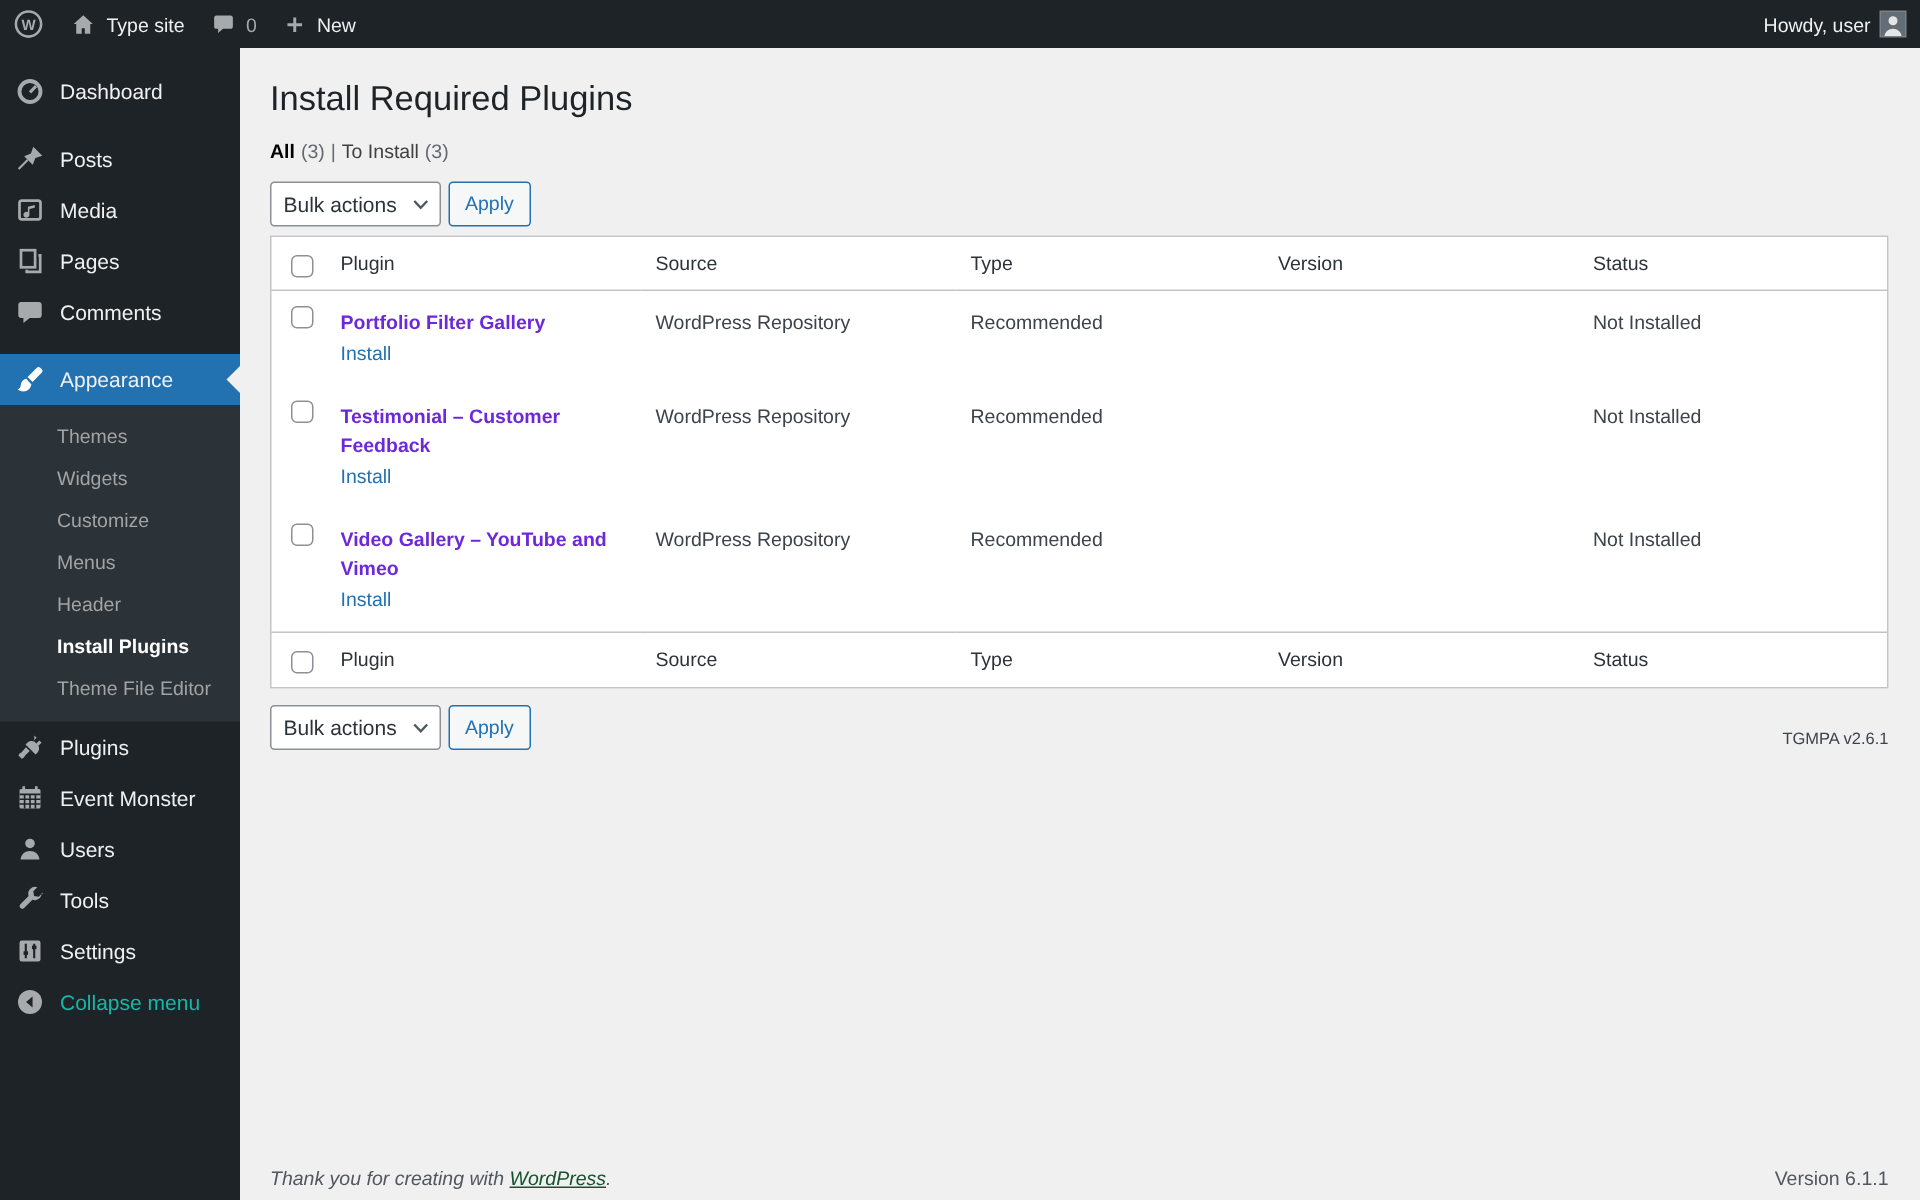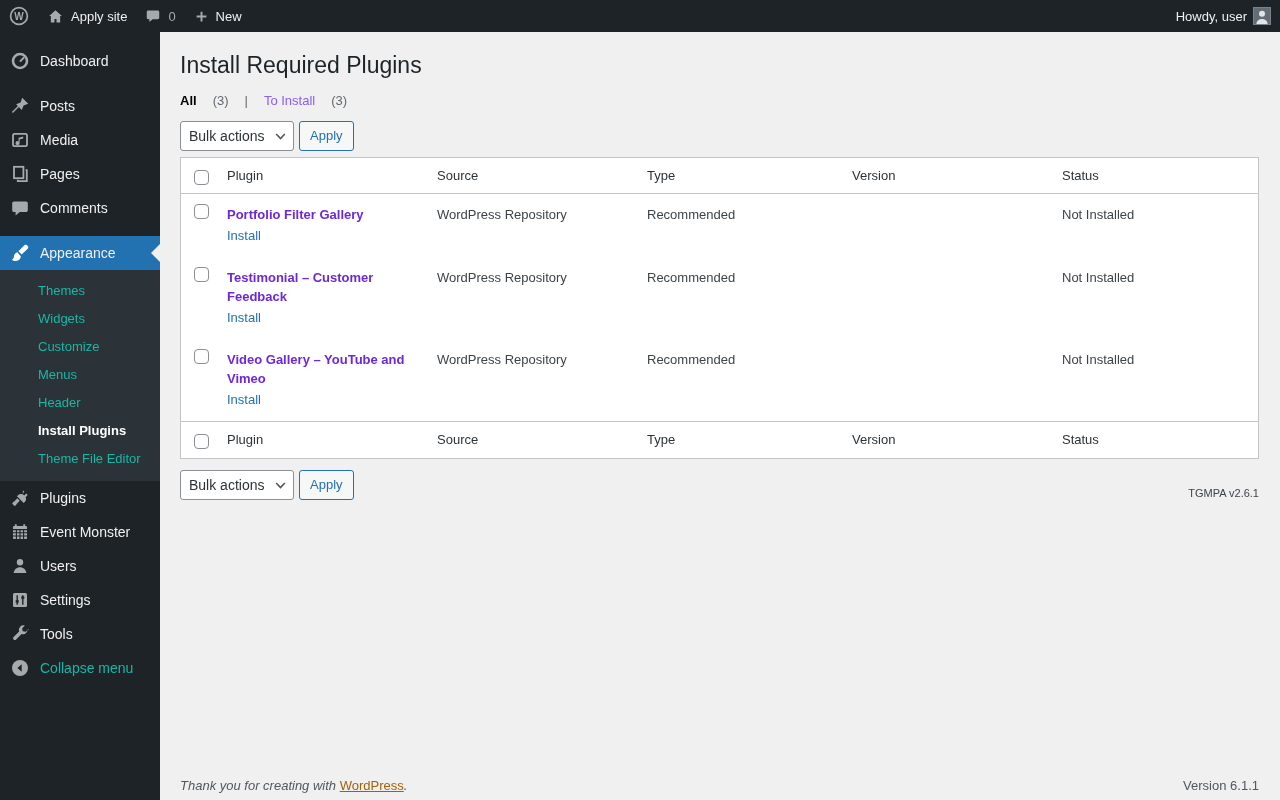--- a/index.html
+++ b/index.html
@@ -45,34 +45,34 @@
   .menu-arrow {
     position: absolute; right: 0; top: 50%; margin-top: -9px;
     width: 0; height: 0;
     border-top: 9px solid transparent; border-bottom: 9px solid transparent;
     border-right: 9px solid #f0f0f1;
   }
   .menu-gap { height: 11px; }
   .submenu { background: #2c3338; padding: 7px 0 8px; }
   .submenu-item {
     padding: 6px 12px 6px 38px; font-size: 13px; line-height: 16px;
-    color: #14b8a6; cursor: pointer;
+    color: #a3a3a3; cursor: pointer;
   }
   .submenu-item.current { color: #ffffff; font-weight: 700; }
   .menu-item.collapse-item { color: #14b8a6; }
 
   
   .content {
     position: absolute; left: 160px; top: 32px; right: 0; bottom: 0;
     background: #f0f0f1; padding: 10px 21px 0 20px;
   }
   h1.page-title { font-size: 23px; font-weight: 400; color: #1d2327; padding: 9px 0 4px; line-height: 1.3; }
 
-  .subsubsub { margin-top: 8px; display: flex; align-items: center; gap: 16px; font-size: 13px; }
-  .filter-link { color: #8b5cf6; text-decoration: none; cursor: pointer; }
+  .subsubsub { margin-top: 8px; display: flex; align-items: center; gap: 4px; font-size: 13px; }
+  .filter-link { color: #404040; text-decoration: none; cursor: pointer; }
   .filter-link.current { color: #000000; font-weight: 700; cursor: default; }
   .count, .sep { color: #646970; }
 
   .tablenav { display: flex; align-items: center; gap: 5px; height: 30px; margin: 13px 0 6px; }
   .tablenav.bottom { margin: 11px 0 0; }
   .select-wrap { position: relative; display: inline-block; }
   select.bulk {
     height: 30px; border: 1px solid #8c8f94; border-radius: 3px; background: #fff;
     color: #2c3338; font-size: 14px; font-family: inherit; padding: 0 28px 0 8px;
     appearance: none; -webkit-appearance: none; cursor: pointer;
@@ -105,21 +105,21 @@
   }
   .plugin-link { color: #6d28d9; font-weight: 700; text-decoration: none; cursor: pointer; }
   .install-link { color: #2271b1; text-decoration: none; cursor: pointer; display: inline-block; margin-top: 2px; }
 
   
   .page-footer {
     position: absolute; left: 20px; right: 21px; bottom: 7px;
     display: flex; justify-content: space-between; color: #50575e; font-size: 13px;
   }
   .thanks { font-style: italic; }
-  .wp-link { color: #a16207; text-decoration: underline; cursor: pointer; }
+  .wp-link { color: #14532d; text-decoration: underline; font-style: italic; cursor: pointer; }
 </style>
 </head>
 <body>
 
 <div class="screen">
 
   <header class="admin-bar">
     <div class="ab-group">
       <div class="ab-item">
         <span>
@@ -128,21 +128,21 @@
               <text x="10" y="14" text-anchor="middle" font-size="10" font-weight="bold" fill="#a7aaad" font-family="Liberation Sans, sans-serif">W</text>
             </svg>
         </span>
       </div>
       <div class="ab-item">
         <span>
           <svg width="17" height="17" viewBox="0 0 20 20">
               <path fill="#a7aaad" d="M10 2.5 2.5 9.5h2v7.5h4.3v-4.2h2.4V17h4.3V9.5h2z"></path>
             </svg>
         </span>
-        <span>Apply site</span>
+        <span>Type site</span>
       </div>
       <div class="ab-item">
         <span>
           <svg width="16" height="16" viewBox="0 0 20 20">
               <path fill="#a7aaad" d="M4 3h12c1 0 1.8.8 1.8 1.8v7.4c0 1-.8 1.8-1.8 1.8H9.6L5.5 17.5V14H4c-1 0-1.8-.8-1.8-1.8V4.8C2.2 3.8 3 3 4 3z"></path>
             </svg>
         </span>
         <span class="ab-count">0</span>
       </div>
       <div class="ab-item">
@@ -268,36 +268,36 @@
             <circle cx="10" cy="6.3" r="3.2" fill="currentColor"></circle>
             <path fill="currentColor" d="M3.7 17c.3-3.4 3-5.7 6.3-5.7s6 2.3 6.3 5.7z"></path>
           </svg>
       </span>
       <span>Users</span>
     </div>
 
     <div class="menu-item">
       <span class="mi-icon">
         <svg viewBox="0 0 20 20">
+            <path fill="currentColor" d="M17.7 5.3a4.6 4.6 0 0 1-6.1 4.6l-5.5 5.5c-.7.7-1.8.7-2.5 0s-.7-1.8 0-2.5l5.5-5.5a4.6 4.6 0 0 1 5.8-5.9L12.2 4.2l.5 3.1 3.1.5 2.7-2.7c.1.4.2.8.2 1.2z"></path>
+          </svg>
+      </span>
+      <span>Tools</span>
+    </div>
+
+    <div class="menu-item">
+      <span class="mi-icon">
+        <svg viewBox="0 0 20 20">
             <rect x="3" y="3" width="14" height="14" rx="1.5" fill="currentColor"></rect>
             <path d="M7.2 5.2v9.6M12.8 5.2v9.6" stroke="#1d2327" stroke-width="1.4"></path>
             <rect x="5.7" y="10.2" width="3" height="2.4" fill="#1d2327"></rect>
             <rect x="11.3" y="6.4" width="3" height="2.4" fill="#1d2327"></rect>
           </svg>
       </span>
       <span>Settings</span>
-    </div>
-
-    <div class="menu-item">
-      <span class="mi-icon">
-        <svg viewBox="0 0 20 20">
-            <path fill="currentColor" d="M17.7 5.3a4.6 4.6 0 0 1-6.1 4.6l-5.5 5.5c-.7.7-1.8.7-2.5 0s-.7-1.8 0-2.5l5.5-5.5a4.6 4.6 0 0 1 5.8-5.9L12.2 4.2l.5 3.1 3.1.5 2.7-2.7c.1.4.2.8.2 1.2z"></path>
-          </svg>
-      </span>
-      <span>Tools</span>
     </div>
 
     <div class="menu-item collapse-item">
       <span class="mi-icon">
         <svg viewBox="0 0 20 20">
             <circle cx="10" cy="10" r="8" fill="currentColor"></circle>
             <path d="M11.7 6.3v7.4L7.4 10z" fill="#1d2327"></path>
           </svg>
       </span>
       <span>Collapse menu</span>

